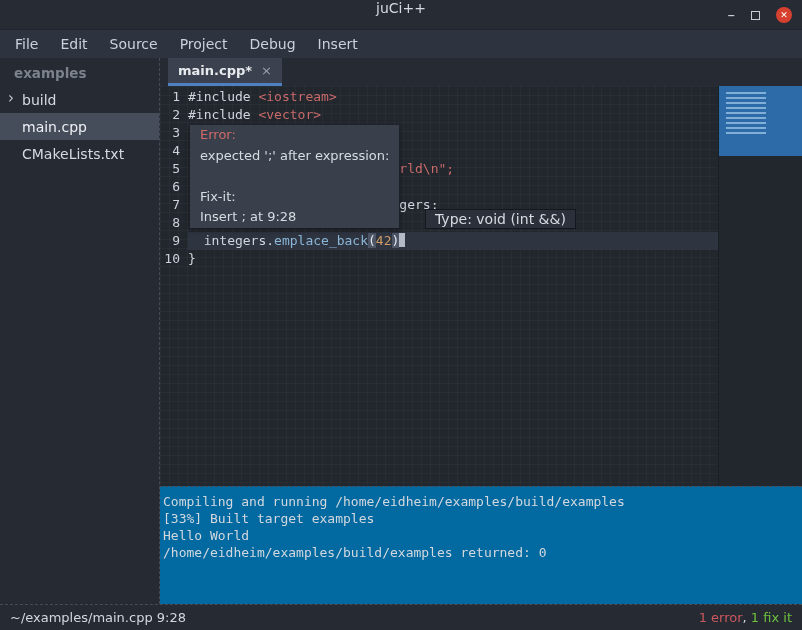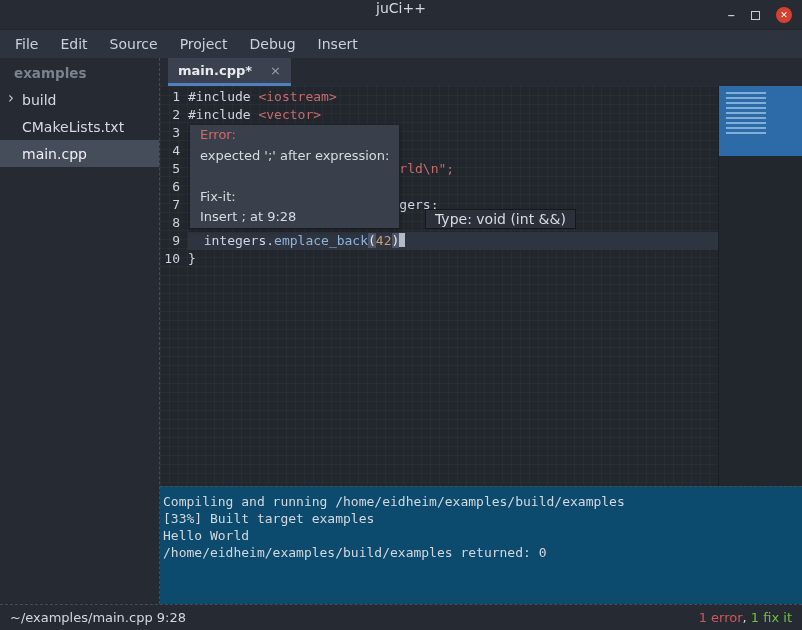--- a/index.html
+++ b/index.html
@@ -40,21 +40,21 @@
   .tree-item .chevron { position:absolute; left:8px; top:3px; font-size:15px;
                         color:#c9ced6; }
   .tree-item.selected { background:#454c5a; color:#eef0f3; }
 
   
   .content { flex:1; display:flex; flex-direction:column; min-width:0; }
 
   
   .tabbar { height:28px; flex:none; background:#262a33; display:flex; }
   .tab { margin-left:8px; padding:0 10px; display:flex; align-items:center;
-         gap:18px; background:#3b414e; border-bottom:3px solid #4e7fc0;
+         gap:9px; background:#3b414e; border-bottom:3px solid #4e7fc0;
          color:#e8ebee; font-weight:bold; font-size:13px; }
   .tab-close { color:#9aa1ab; font-weight:normal; font-size:13px; }
 
   
   .editor-wrap { height:400px; flex:none; display:flex; position:relative;
                  background:#22262d; }
   .code-area { flex:1; padding-top:2px; font-family:"DejaVu Sans Mono", monospace;
                font-size:13px; line-height:18px;
                background-image:
                  linear-gradient(rgba(255,255,255,.028) 1px, transparent 1px),
@@ -85,21 +85,21 @@
                   padding:0 10px; font-size:13px; line-height:20.5px;
                   color:#d7dbe2; white-space:nowrap; z-index:5;
                   box-shadow:0 2px 6px rgba(0,0,0,.35); }
   .tt-line { height:20.5px; }
   .diag-error { color:#d06a6a; }
   .type-tooltip { position:absolute; left:265px; top:123px; background:#2b303b;
                   border:1px solid #14171d; padding:1px 9px; font-size:14px;
                   color:#d7dbe2; white-space:nowrap; z-index:4; }
 
   
-  .terminal { flex:1; border-top:1px dashed #454c58; background:#0c4a6e;
+  .terminal { flex:1; border-top:1px dashed #454c58; background:#0369a1;
               font-family:"DejaVu Sans Mono", monospace; font-size:13px;
               line-height:17px; padding:6px 3px; color:#d3d8de; min-height:0; }
   .term-line { white-space:pre; }
 
   
   .statusbar { height:26px; flex:none; background:#262a33;
                border-top:1px dashed #454c58; display:flex; align-items:center;
                justify-content:space-between; padding:0 10px; font-size:13px;
                color:#d3d8de; }
   .status-right { white-space:pre; }
@@ -130,25 +130,25 @@
   </div>
 
   <div class="main">
 
     <div class="sidebar">
       <div class="sidebar-header">examples</div>
       <div class="tree-item">
         <span class="chevron">›</span>
         <span>build</span>
       </div>
+      <div class="tree-item selected">
+        <span>main.cpp</span>
+      </div>
       <div class="tree-item">
         <span>CMakeLists.txt</span>
-      </div>
-      <div class="tree-item selected">
-        <span>main.cpp</span>
       </div>
     </div>
 
     <div class="content">
 
       <div class="tabbar">
         <div class="tab">
           <span>main.cpp*</span>
           <span class="tab-close">×</span>
         </div>

